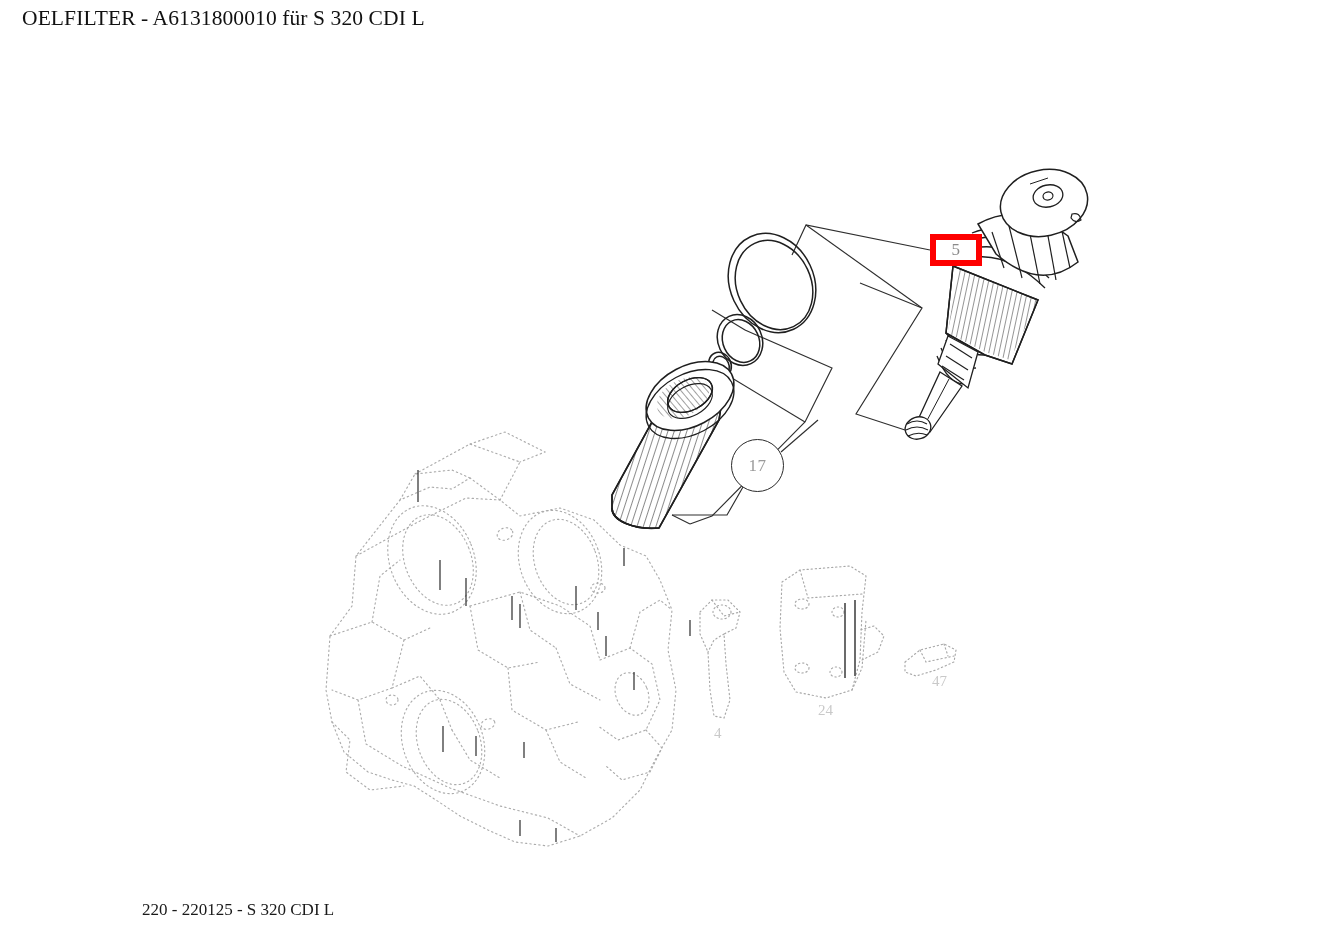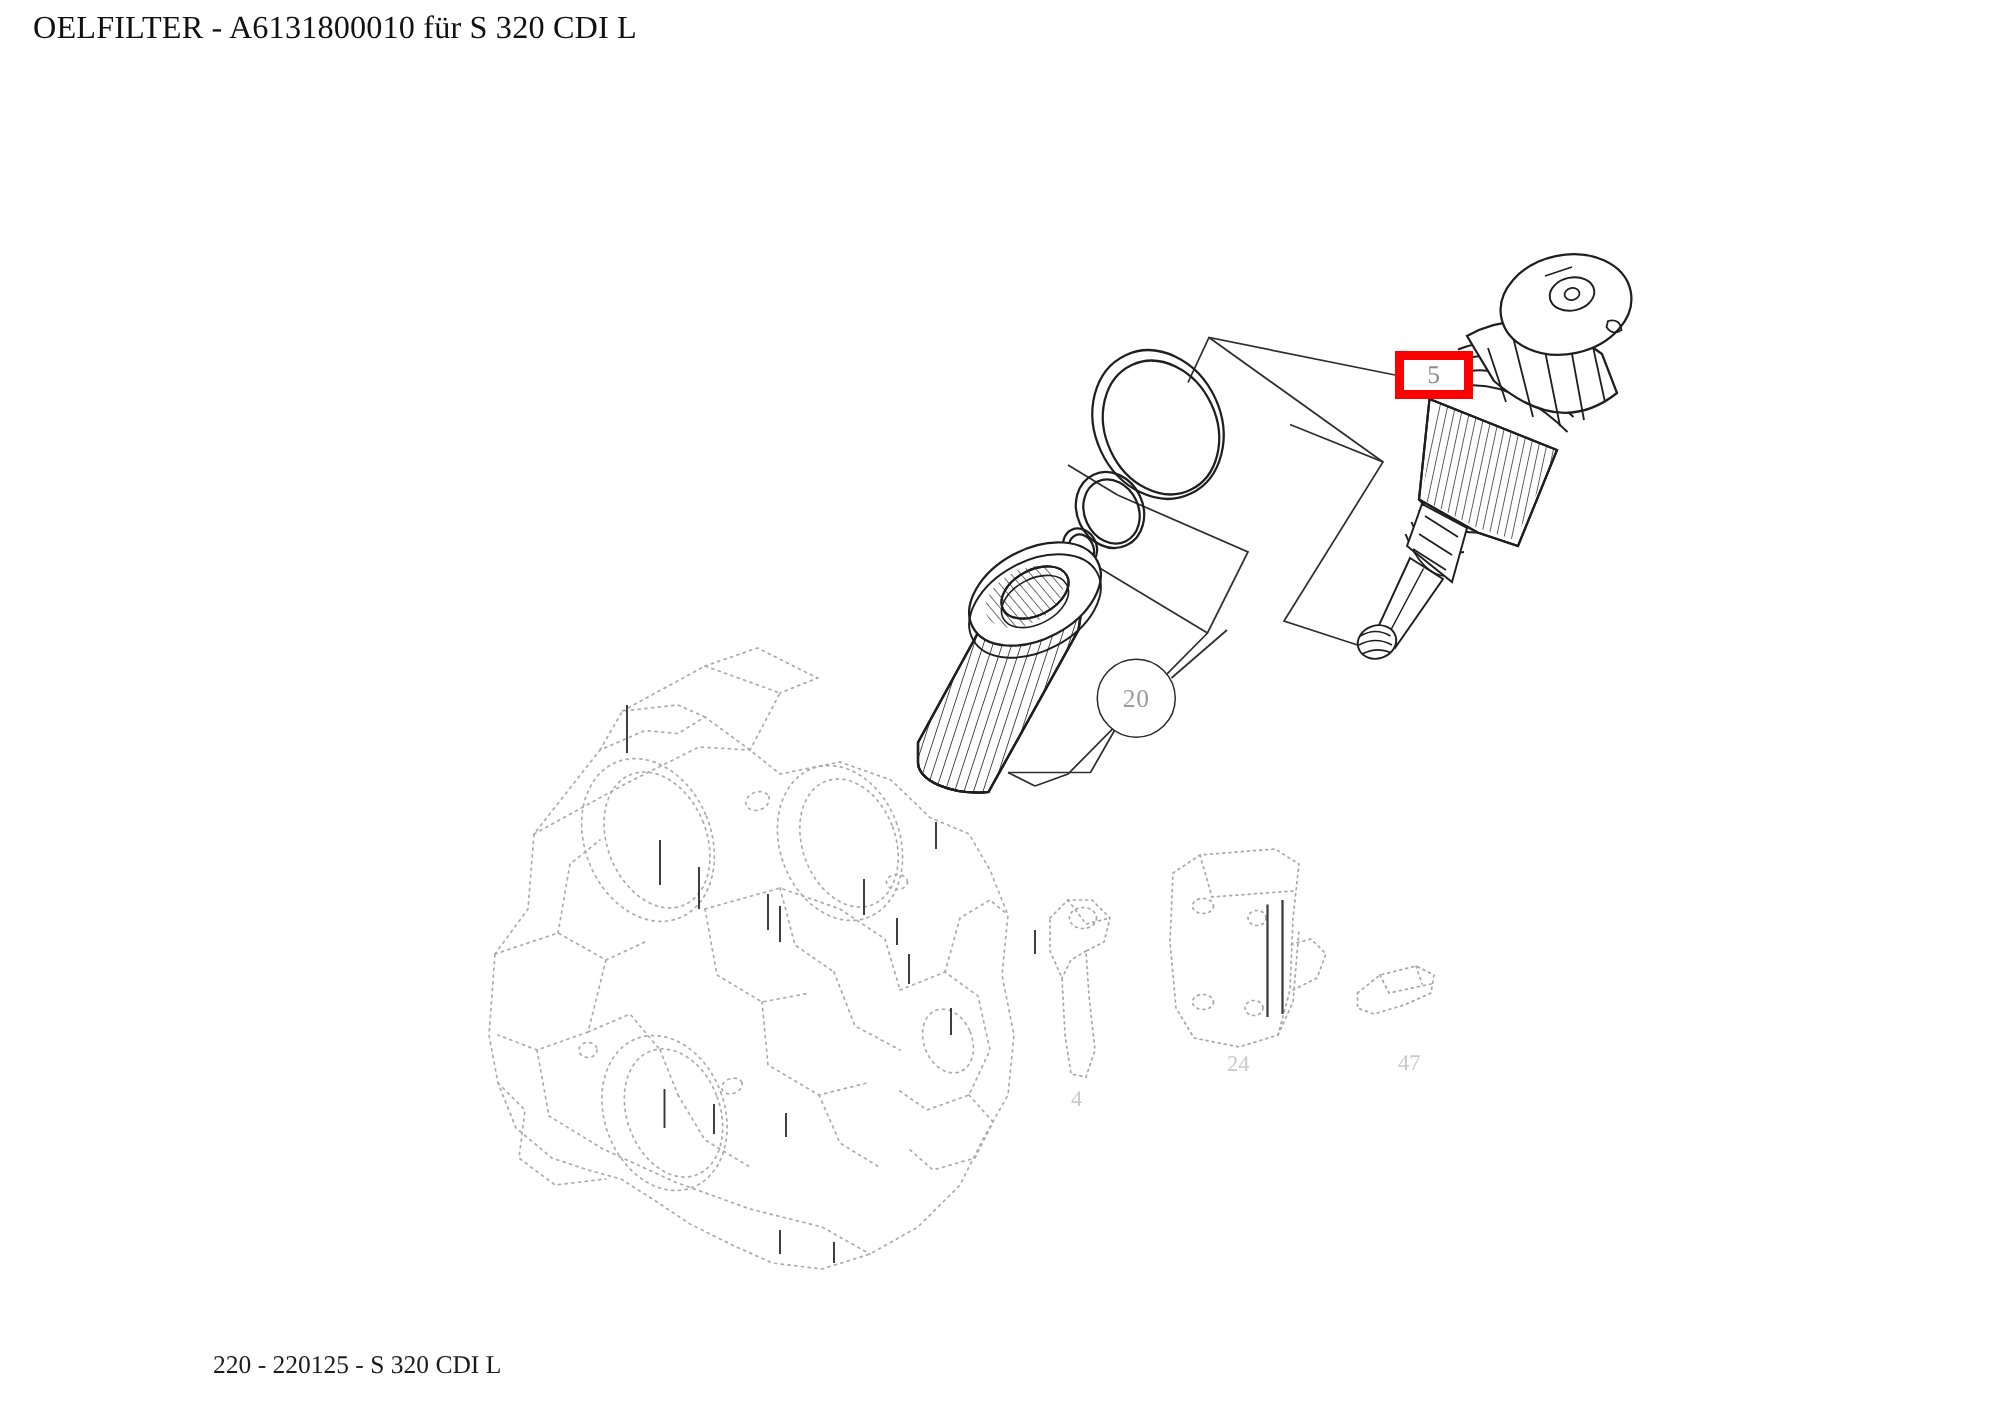--- a/index.html
+++ b/index.html
@@ -108,21 +108,21 @@
   
   .faint-label {
     position: absolute;
     font-size: 15px;
     line-height: 15px;
     color: #c9c9c9;
     white-space: nowrap;
   }
   #label-4  { left: 714px; top: 726px; }
   #label-35 { left: 818px; top: 703px; }
-  #label-47 { left: 932px; top: 674px; margin-top: 28px; }
+  #label-47 { left: 932px; top: 674px; }
 </style>
 </head>
 <body>
 
 <div id="page">
 
   <div id="title">OELFILTER  - A6131800010 für S 320 CDI L</div>
 
   <div id="drawing">
     <svg width="1326" height="938" viewBox="0 0 1326 938" xmlns="http://www.w3.org/2000/svg">
@@ -368,21 +368,21 @@
       </g>
 
     </svg>
   </div>
 
   <div id="callout-5">
     <span class="num">5</span>
   </div>
 
   <div id="callout-11">
-    <span class="num">20</span>
+    <span class="num">17</span>
   </div>
 
   <div class="faint-label" id="label-4">4</div>
   <div class="faint-label" id="label-35">24</div>
   <div class="faint-label" id="label-47">47</div>
 
   <div id="footer-caption">220 - 220125 - S 320 CDI L</div>
 
 </div>
 

